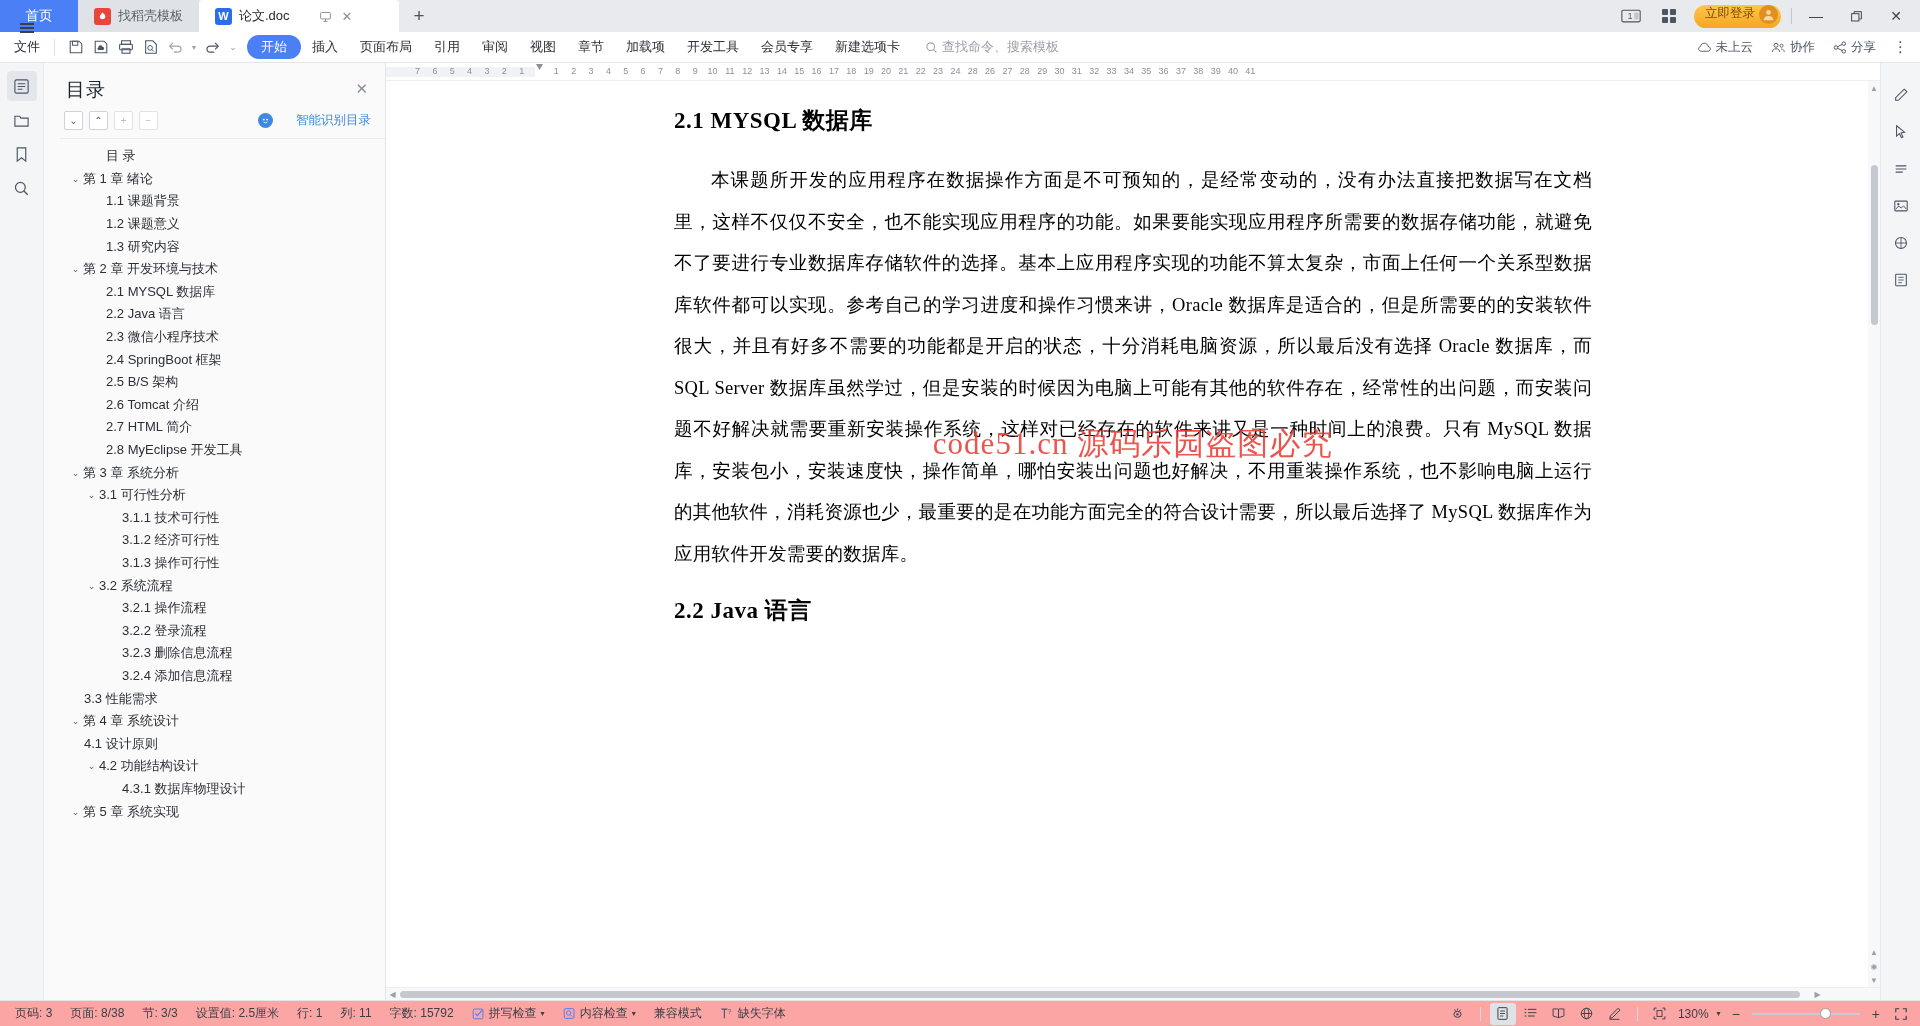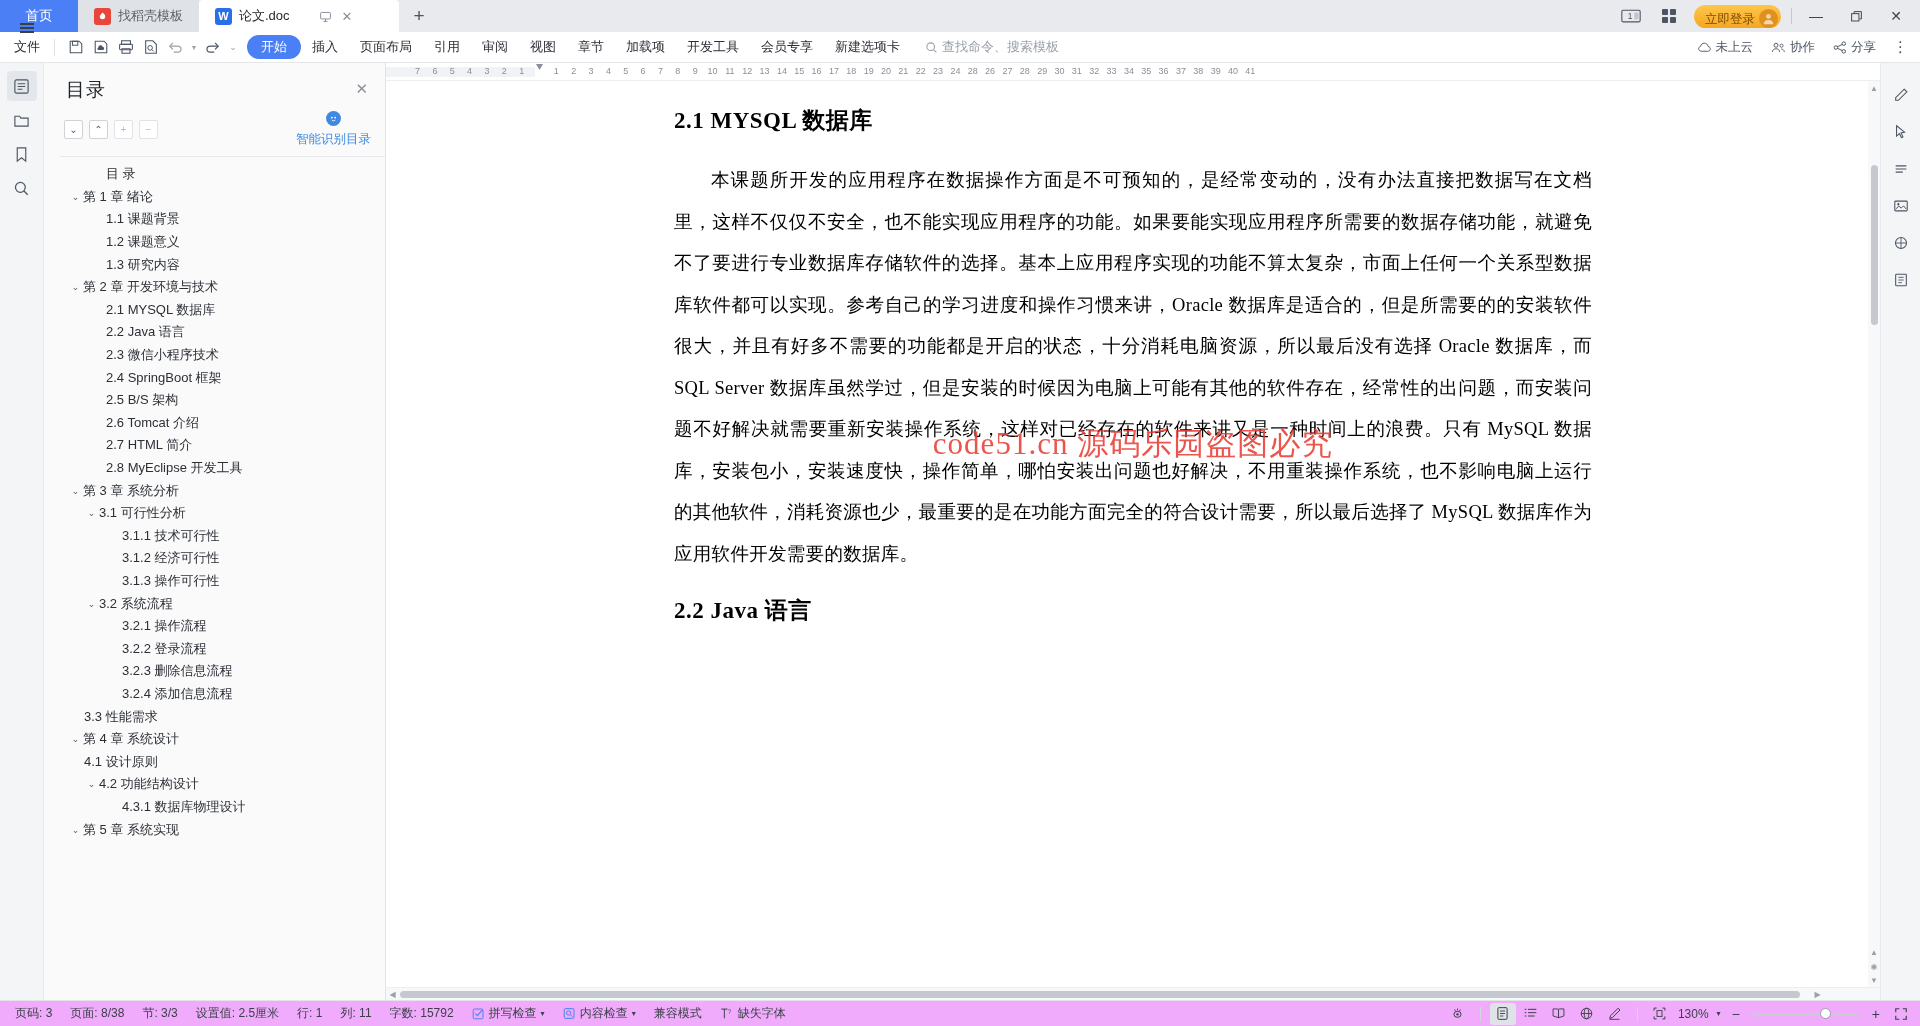--- a/index.html
+++ b/index.html
@@ -47,21 +47,21 @@
   }
   .tabbar-right {
     margin-left: auto; display: flex; align-items: center; gap: 0px;
     padding-right: 4px;
   }
   .tbr-btn {
     width: 38px; height: 32px; display: flex; align-items: center;
     justify-content: center; color: #4b5563; cursor: pointer;
   }
   .login-pill {
-    display: flex; align-items: flex-end; gap: 4px; height: 23px;
+    display: flex; align-items: flex-start; gap: 4px; height: 23px;
     background: linear-gradient(180deg,#ffc64a,#f5a623);
     border-radius: 12px; padding: 0 3px 0 11px; color: #7a4a00;
     font-size: 12.5px; margin: 0 6px; cursor: pointer; font-weight: 500;
   }
   .login-avatar {
     width: 19px; height: 19px; border-radius: 50%;
     background: #e09020; display: flex; align-items: center; justify-content: center;
   }
   .win-sep { width: 1px; height: 16px; background: #c3c7cc; margin: 0 4px; }
   .win-btn {
@@ -137,22 +137,22 @@
   .outline-tools {
     display: flex; align-items: center; gap: 6px; padding: 8px 14px 8px 20px;
   }
   .otool {
     width: 19px; height: 19px; border: 1px solid #cfd3d8; border-radius: 2px;
     display: flex; align-items: center; justify-content: center;
     font-size: 10px; color: #5a6068; cursor: pointer; background: #fff;
   }
   .otool.dim { color: #b8bdc4; border-color: #dfe2e6; }
   .smart-toc {
-    margin-left: auto; display: flex; align-items: center; gap: 5px;
-    font-size: 12.5px; color: #3f8ae0; cursor: pointer; flex-direction: column;
+    margin-left: auto; display: flex; align-items: center; gap: 23px;
+    font-size: 12.5px; color: #3f8ae0; cursor: pointer;
   }
   .smart-dot {
     width: 15px; height: 15px; border-radius: 50%; background: #3f8ae0;
     display: flex; align-items: center; justify-content: center;
     color: #fff; font-size: 9px;
   }
   .toc-scroll {
     flex: 1; overflow: hidden; border-top: 1px solid #e8eaed;
     margin-left: 16px; padding-top: 6px; position: relative;
   }
@@ -238,21 +238,21 @@
     border-left: 1px solid #e7e9ec; display: flex; flex-direction: column;
     align-items: center; padding-top: 18px; gap: 9px;
   }
   .rrail-btn {
     width: 28px; height: 28px; display: flex; align-items: center;
     justify-content: center; border-radius: 4px; cursor: pointer; color: #4b5563;
   }
 
   
   .statusbar {
-    height: 26px; flex: 0 0 26px; background: #f0abfc;
+    height: 26px; flex: 0 0 26px; background: #fca5a5;
     border-top: 1px solid #e2e4e8; display: flex; align-items: center;
     font-size: 12px; color: #3c4149; padding: 0 6px;
   }
   .sb-item {
     padding: 0 9px; cursor: pointer; white-space: nowrap;
     display: flex; align-items: center; gap: 4px; height: 20px; border-radius: 3px;
   }
   .sb-chk { color: #4a7ff5; display: inline-flex; }
   .sb-right { margin-left: auto; display: flex; align-items: center; gap: 2px; }
   .sb-vbtn {

